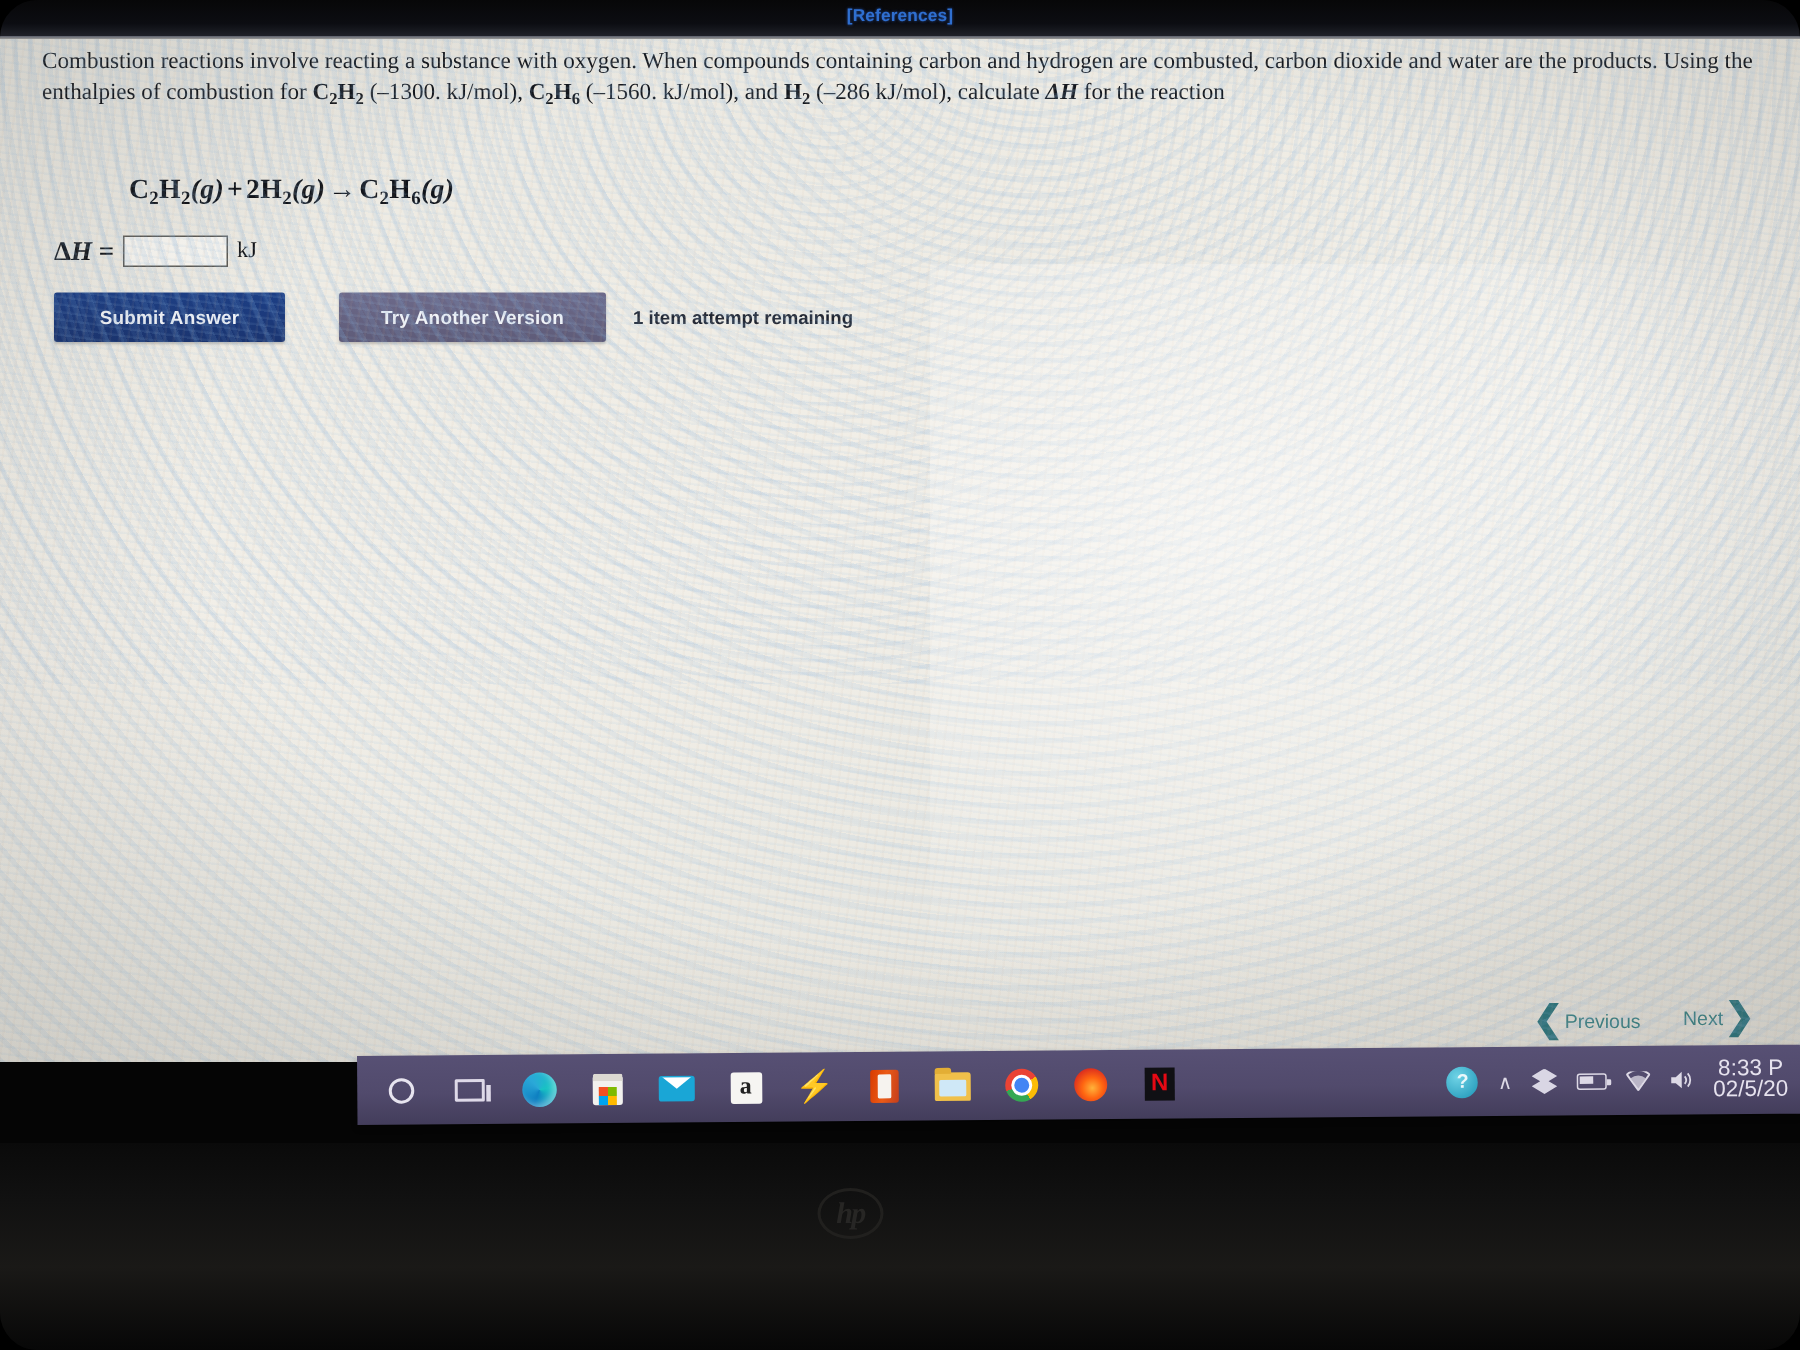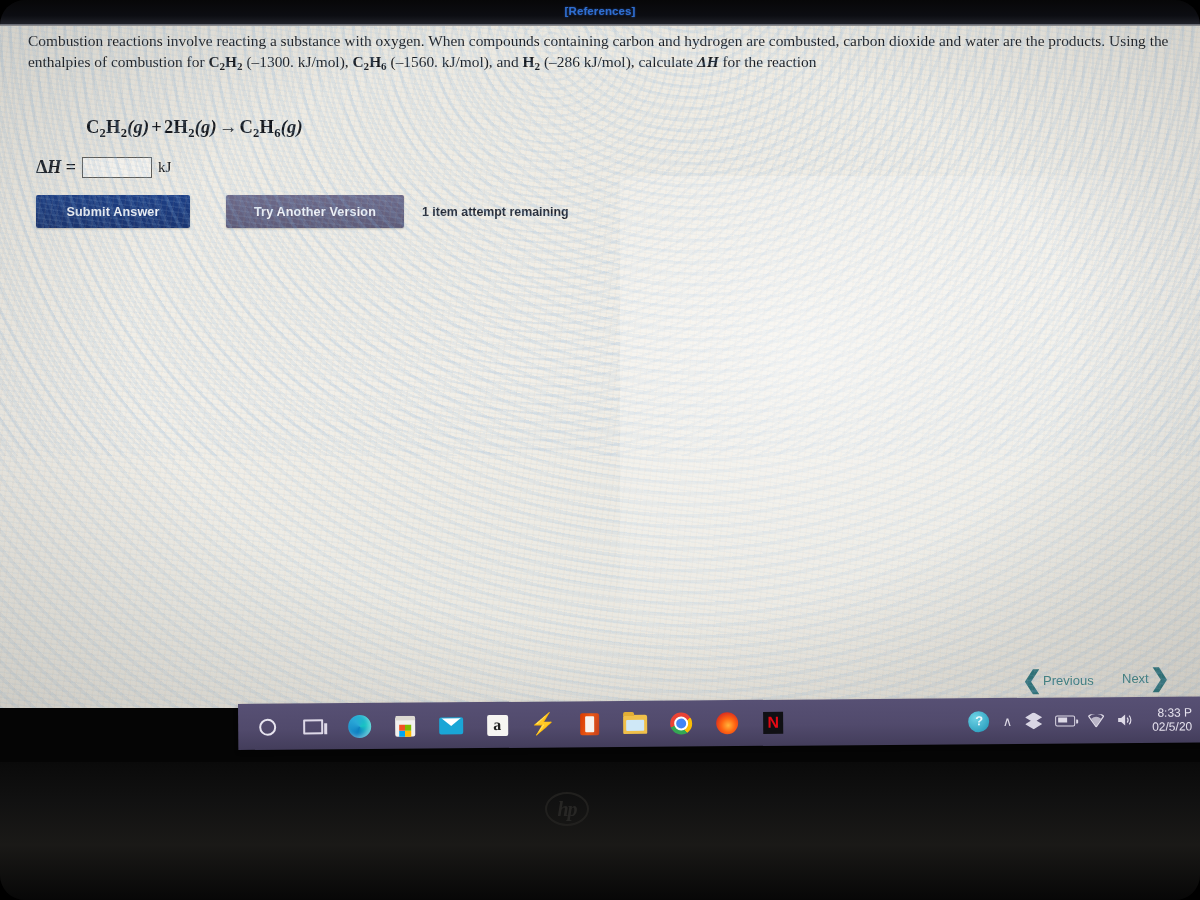--- a/index.html
+++ b/index.html
@@ -414,23 +414,23 @@
     content: ""; position: absolute; left: 1.5px; top: 1.5px;
     width: 9px; height: 5px; background: #ddd9e6;
   }
   .ico-battery:after {
     content: ""; position: absolute; right: -4px; top: 3px;
     width: 2.5px; height: 4px; background: #ddd9e6; border-radius: 0 1px 1px 0;
   }
   .tray-clock {
     color: #e6e2ee;
     font-family: "Liberation Sans", sans-serif;
-    font-size: 12px;
+    font-size: 15px;
     line-height: 14px;
-    text-align: right;
+    text-align: center;
     min-width: 46px;
   }
   .tray-clock div { white-space: nowrap; }
 </style>
 </head>
 <body>
 
 <div id="screenshot">
 
   <div class="top-band">

